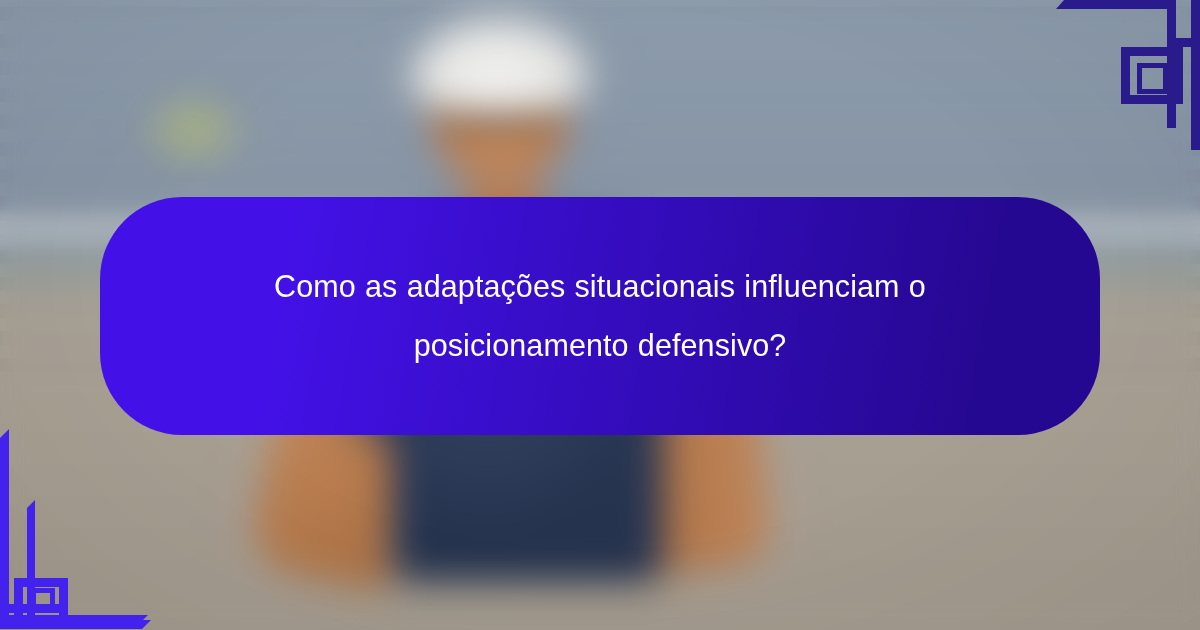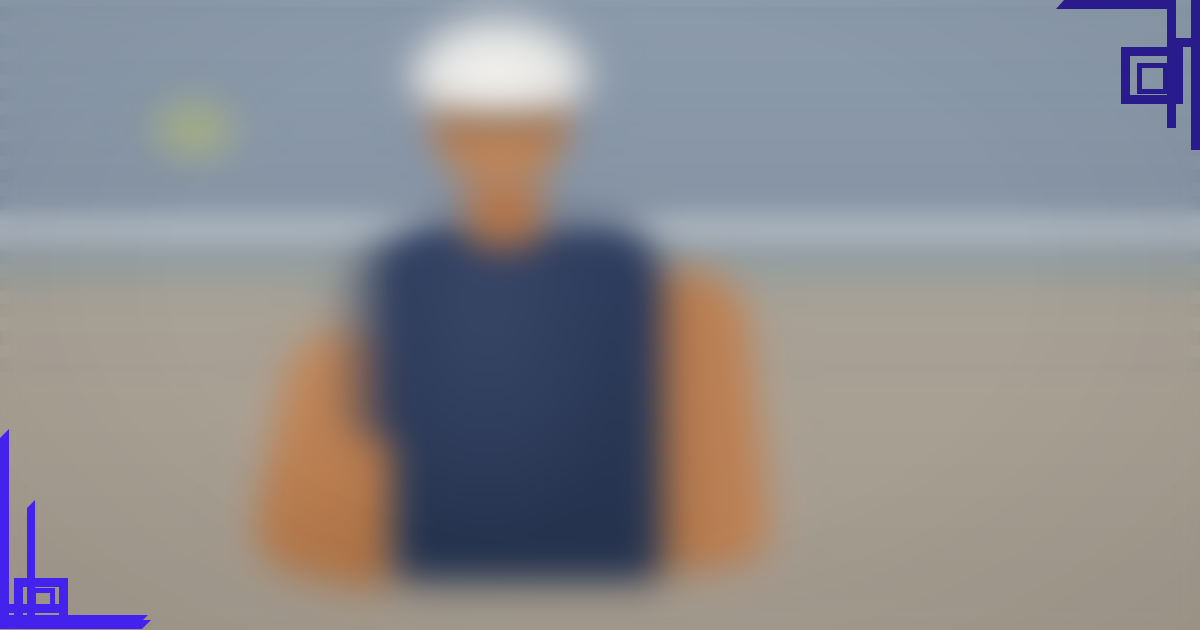--- a/index.html
+++ b/index.html
@@ -219,14 +219,17 @@
         <rect x="31" y="168" width="24" height="5"></rect>
         <rect x="31" y="168" width="5" height="22"></rect>
         <rect x="50" y="168" width="5" height="22"></rect>
         <rect x="31" y="185" width="24" height="5"></rect>
 
         <rect x="0" y="184" width="20" height="9"></rect>
       </g>
     </svg>
   </div>
 
+  <div class="quote-card" id="quote-card" style="background: linear-gradient(100deg, rgb(67, 17, 232) 0%, rgb(67, 17, 232) 18%, rgb(37, 8, 145) 88%, rgb(37, 8, 145) 100%); border-radius: 82px;">
+    <div class="quote-text" style="color: rgb(255, 255, 255);">Como as adaptações situacionais influenciam o posicionamento defensivo?</div>
+  </div>
 
 </div>
 
 </body></html>

